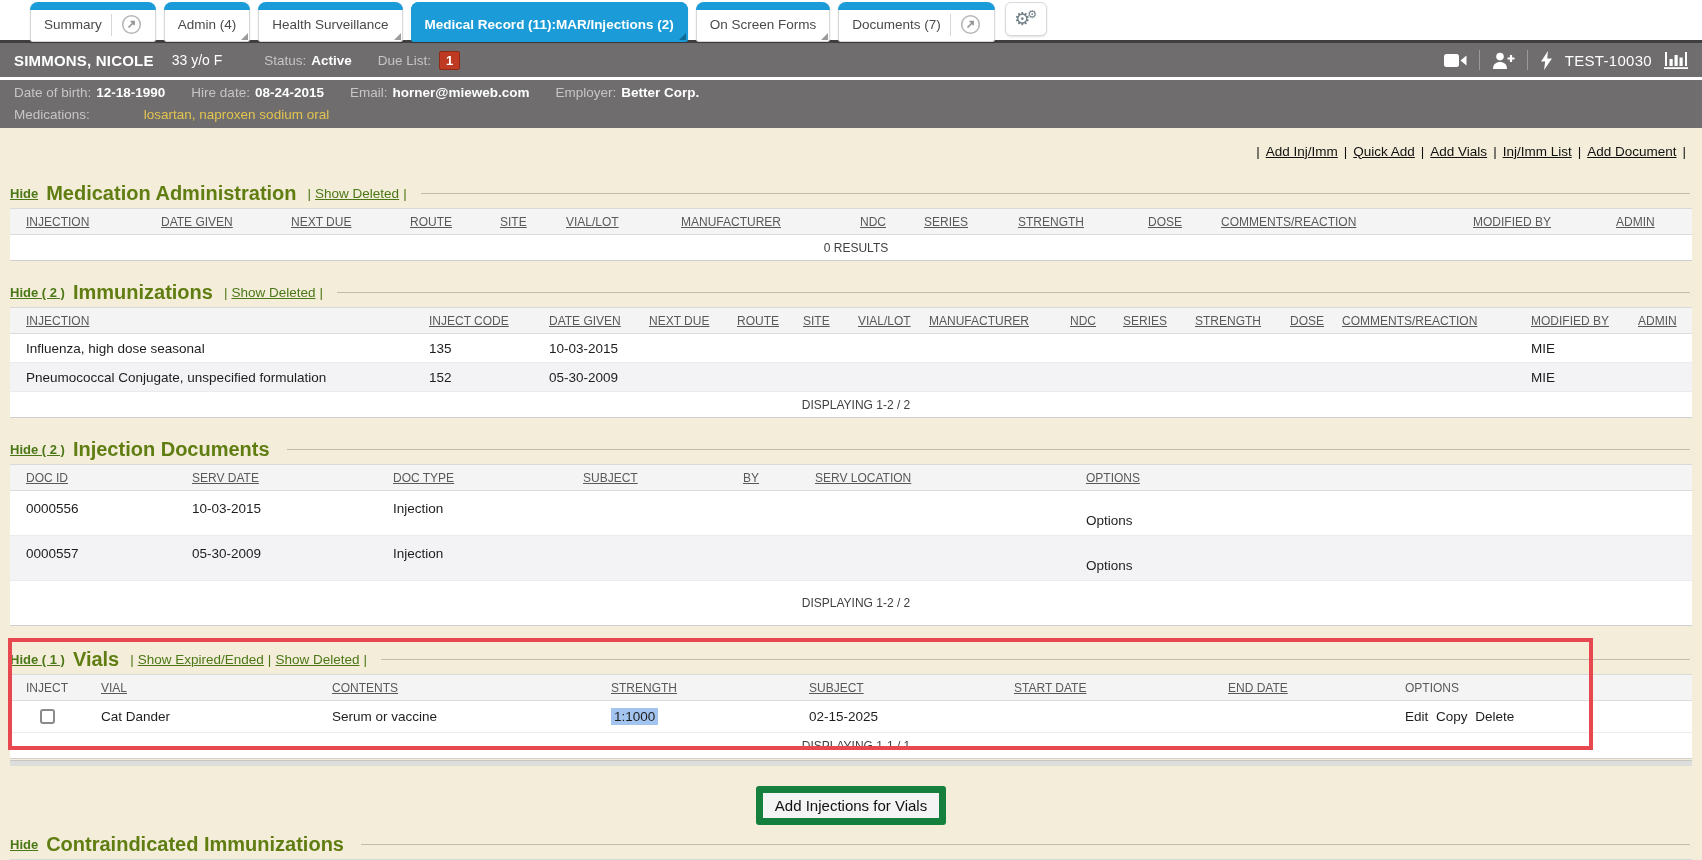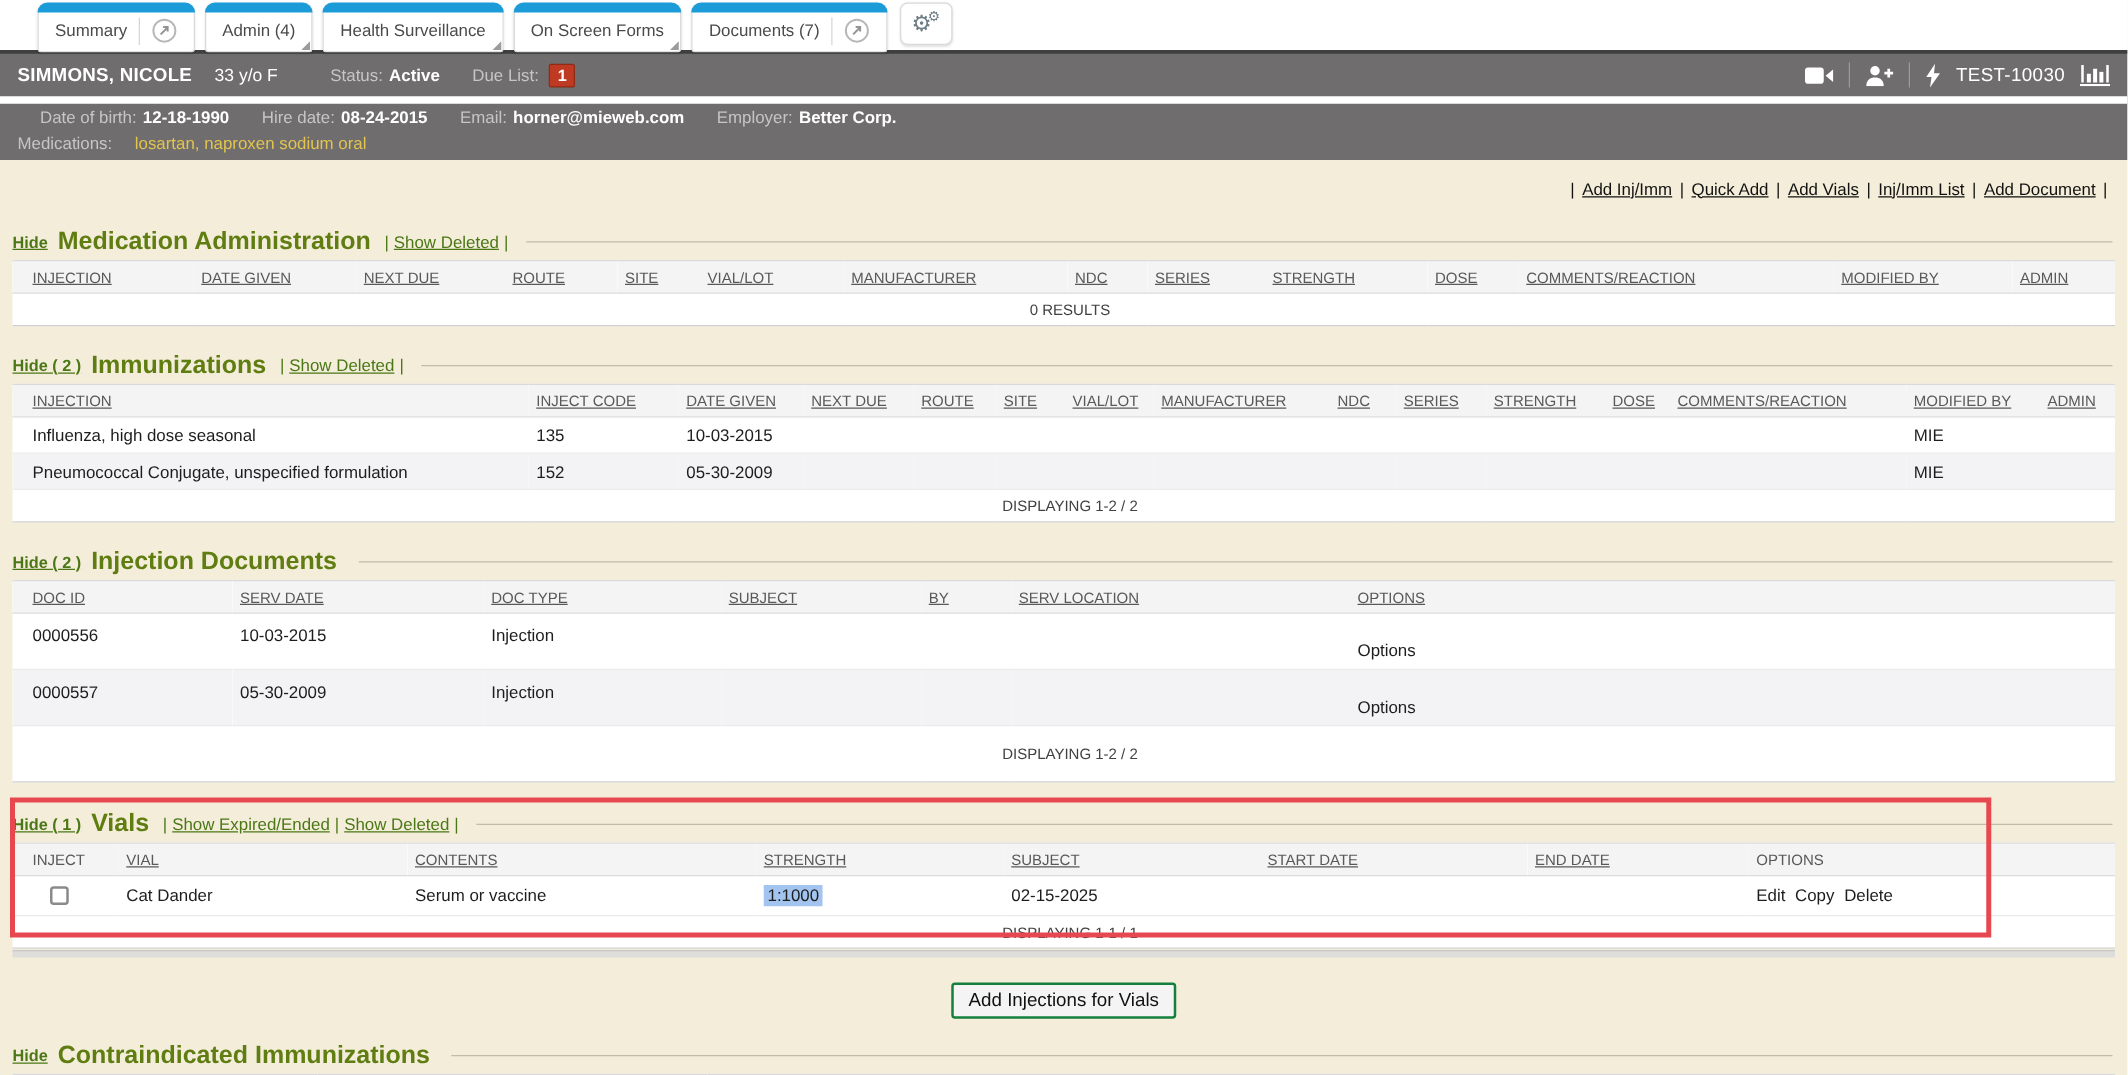--- a/index.html
+++ b/index.html
@@ -22,22 +22,22 @@
   .popout-icon { display:flex; align-items:center; }
   .gear-btn { height:34px; width:42px; margin-left:2px; background:#fff; border:1px solid #d9d9d9;
     border-radius:6px; display:flex; align-items:center; justify-content:center;
     box-shadow:0 1px 2px rgba(0,0,0,0.12); cursor:pointer; color:#6e7d86; }
   .gear-big { font-size:18px; line-height:1; }
   .gear-small { font-size:11px; line-height:1; margin:-10px 0 0 -3px; }
 
   
   .patient-block { background:#6f6d6d; border-top:3px solid #3f3f3f; color:#fff; }
   .pb-row1 { height:34px; display:flex; align-items:center; padding:0 14px; }
-  .pb-row2 { height:27px; display:flex; align-items:center; padding:0 32px; border-top:6px solid #ffffff; }
-  .pb-row3 { height:24px; display:flex; align-items:center; padding:0 14px 4px; }
+  .pb-row2 { height:27px; display:flex; align-items:center; padding:0 14px; border-top:3px solid #ffffff; }
+  .pb-row3 { height:24px; display:flex; align-items:center; padding:0 14px 4px;gap:36px; }
   .p-name { font-size:15px; font-weight:bold; letter-spacing:.2px; }
   .p-agesex { font-size:14px; margin-left:18px; }
   .p-label { color:#c7c5c5; font-size:13.5px; }
   .p-value { color:#fff; font-size:13.5px; font-weight:bold; margin-left:5px; }
   .gap40 { margin-left:42px; } .gap24 { margin-left:26px; }
   .due-badge { background:#bf3a22; border:1px solid #8f2a14; color:#fff; font-size:13px;
     font-weight:bold; padding:1px 6px; border-radius:2px; margin-left:8px; }
   .pb-right { margin-left:auto; display:flex; align-items:center; gap:12px; }
   .pb-divider { width:1px; height:20px; background:#9b9999; }
   .chart-id { font-size:15px; letter-spacing:.3px; }
@@ -80,21 +80,21 @@
   .red-box { position:absolute; left:-2px; top:-6px; width:1585px; height:112px;
     border:4px solid #e74850; pointer-events:none; z-index:6; }
   .checkbox { width:15px; height:15px; border:2px solid #8a8a8a; border-radius:3px;
     background:#fff; margin-left:14px; cursor:pointer; }
   .sel-blue { background:#a2c4ef; padding:1px 3px; }
   .row-link { color:#1d1d1d; text-decoration:none; cursor:pointer; margin-right:4px; }
   .shadow-strip { height:6px; background:#dddddb; border-top:1px solid #c7c7c5; margin-top:1px; }
 
   .btn-row { text-align:center; margin-top:20px; height:29px; }
   .std-btn { font-family:"Liberation Sans", sans-serif; font-size:15px; color:#111;
-    background:#f4f4f4; border:2px solid #15803d; border-radius:3px; padding:4px 12px; cursor:pointer; }
+    background:#f4f4f4; border:7px solid #15803d; border-radius:3px; padding:4px 12px; cursor:pointer; }
   .contra { margin-top:14px; }
 </style>
 </head>
 <body>
 
 <div class="tabbar">
   <div class="tab">
     <span>Summary</span>
     <span class="tab-divider"></span>
     <span class="popout-icon">
@@ -102,20 +102,23 @@
           <circle cx="10.5" cy="10.5" r="8.8" fill="none" stroke="#b7b7b7" stroke-width="1.6"></circle>
           <path d="M7.5 13.5 L13 8 M9.5 7.6 h3.6 v3.6" stroke="#949494" stroke-width="1.6" fill="none"></path>
         </svg>
     </span>
   </div>
   <div class="tab fold">
     <span>Admin (4)</span>
   </div>
   <div class="tab fold">
     <span>Health Surveillance</span>
+  </div>
+  <div class="tab active fold">
+    <span>Medical Record (11):MAR/Injections (2)</span>
   </div>
   <div class="tab fold">
     <span>On Screen Forms</span>
   </div>
   <div class="tab">
     <span>Documents (7)</span>
     <span class="tab-divider"></span>
     <span class="popout-icon">
       <svg width="21" height="21" viewBox="0 0 21 21">
           <circle cx="10.5" cy="10.5" r="8.8" fill="none" stroke="#b7b7b7" stroke-width="1.6"></circle>

